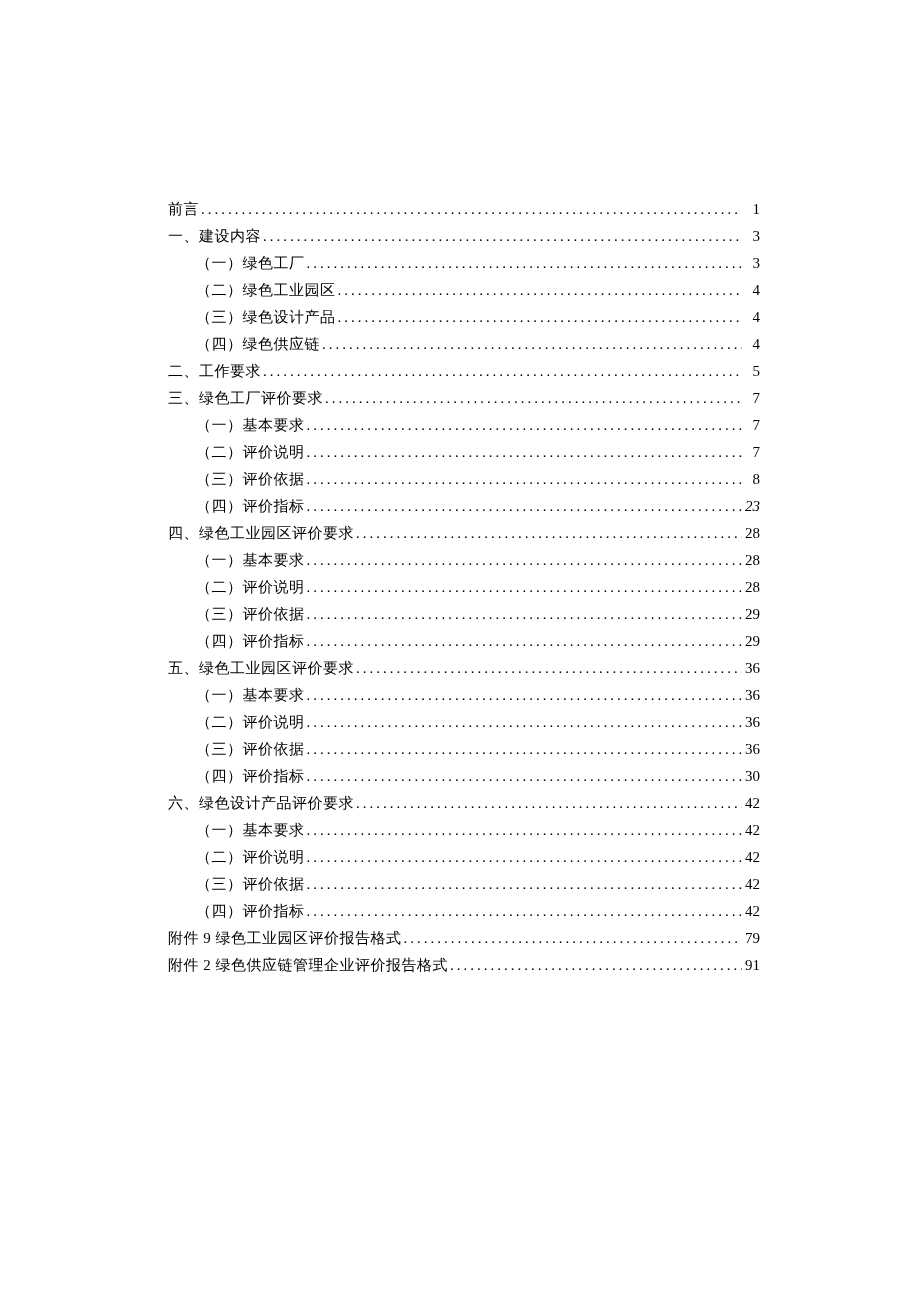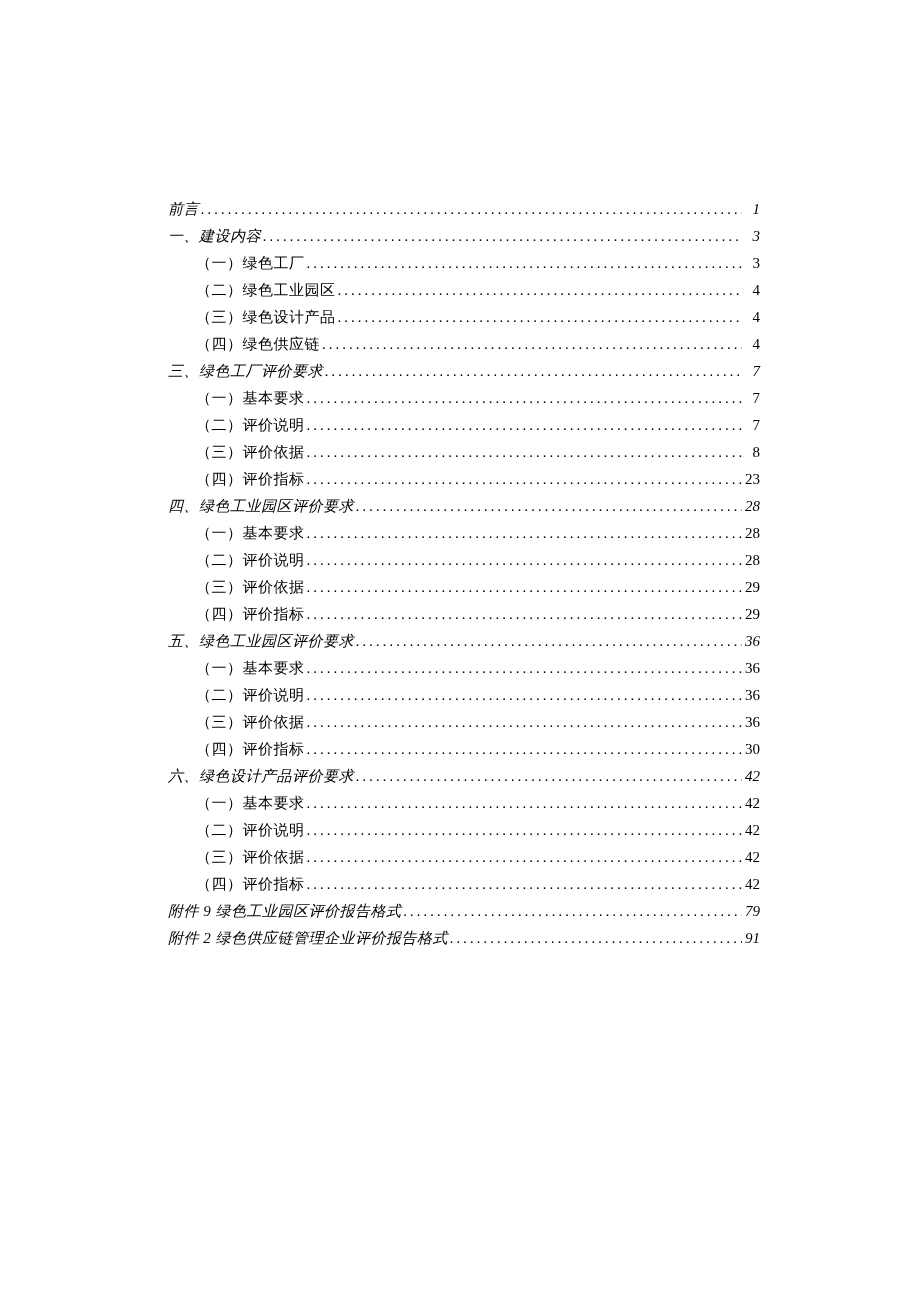--- a/index.html
+++ b/index.html
@@ -20,21 +20,20 @@
       width: 100%;
     }
     .toc-entry {
       display: flex;
       align-items: baseline;
       margin-bottom: 8px;
       white-space: nowrap;
     }
     .toc-entry.level-1 {
       padding-left: 0;
-      font-style: italic;
     }
     .toc-entry.level-2 {
       padding-left: 28px;
     }
     .toc-label {
       flex-shrink: 0;
       letter-spacing: 0.5px;
     }
     .toc-dots {
       flex: 1;
@@ -45,20 +44,21 @@
     }
     .toc-dots::after {
       content: "......................................................................................................................";
     }
     .toc-page {
       flex-shrink: 0;
       text-align: right;
       min-width: 16px;
     }
     .italic {
+      font-style: italic;
     }
   </style>
 </head>
 <body>
 
 <div class="toc-container">
 <div class="toc-entry level-1">
       <span class="toc-label">前言</span>
       <span class="toc-dots"></span>
       <span class="toc-page">1</span>
@@ -82,20 +82,25 @@
       <span class="toc-label">（三）绿色设计产品</span>
       <span class="toc-dots"></span>
       <span class="toc-page">4</span>
     </div>
     <div class="toc-entry level-2">
       <span class="toc-label">（四）绿色供应链</span>
       <span class="toc-dots"></span>
       <span class="toc-page">4</span>
     </div>
     <div class="toc-entry level-1">
+      <span class="toc-label">二、工作要求</span>
+      <span class="toc-dots"></span>
+      <span class="toc-page">5</span>
+    </div>
+    <div class="toc-entry level-1">
       <span class="toc-label">三、绿色工厂评价要求</span>
       <span class="toc-dots"></span>
       <span class="toc-page">7</span>
     </div>
     <div class="toc-entry level-2">
       <span class="toc-label">（一）基本要求</span>
       <span class="toc-dots"></span>
       <span class="toc-page">7</span>
     </div>
     <div class="toc-entry level-2">

